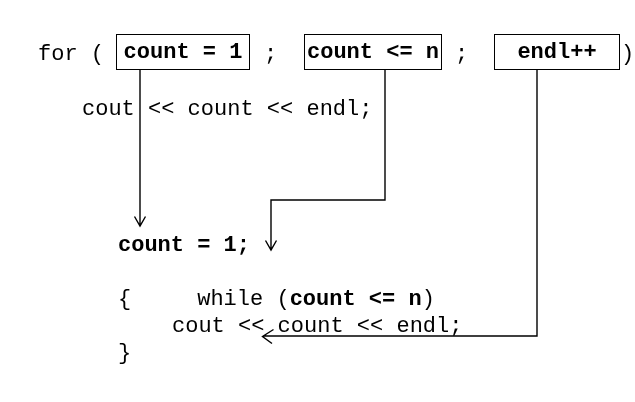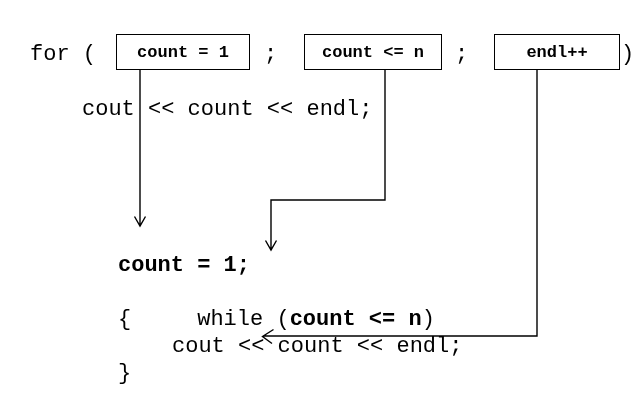--- a/index.html
+++ b/index.html
@@ -25,33 +25,32 @@
   .bold { font-weight: 700; }
   .box {
     position: absolute;
     top: 34px;
     height: 36px;
     box-sizing: border-box;
     border: 1.5px solid #000000;
     display: flex;
     align-items: center;
     justify-content: center;
-    font-size: 17px;
+    font-size: 22px;
     font-weight: 700;
     white-space: pre;
     background: #ffffff;
   }
   .box-init  { left: 116px; width: 134px; }
   .box-cond  { left: 304px; width: 138px; }
   .box-incr  { left: 494px; width: 126px; }
   .code-block {
     position: absolute;
     left: 118px;
     top: 232px;
-    margin-top: 20px;
   }
   .code-line {
     height: 27px;
     line-height: 27px;
     font-size: 22px;
     white-space: pre;
   }
   .code-line.indent { padding-left: 54px; }
   .arrows {
     position: absolute;
@@ -64,21 +63,21 @@
 <body>
 
 <div class="canvas">
 
   <svg class="arrows" width="635" height="402" viewBox="0 0 635 402">
     <path d="M140 70 L140 226 M134.5 216.5 L140 226 L145.5 216.5" stroke="#000000" stroke-width="1.4" fill="none"></path>
     <path d="M385 70 L385 200 L271 200 L271 250 M265.5 240.5 L271 250 L276.5 240.5" stroke="#000000" stroke-width="1.4" fill="none"></path>
     <path d="M537 70 L537 336 L263 336 M273.5 329.5 L262.5 336.5 L272 343.5" stroke="#000000" stroke-width="1.4" fill="none"></path>
   </svg>
 
-  <span class="tok" style="left:30px; top:41px;">for (</span>
+  <span class="tok" style="left:38px; top:41px;">for (</span>
 
   <div class="box box-init">
     <span>count = 1</span>
   </div>
 
   <span class="tok" style="left:264px; top:41px;">;</span>
 
   <div class="box box-cond">
     <span>count &lt;= n</span>
   </div>

